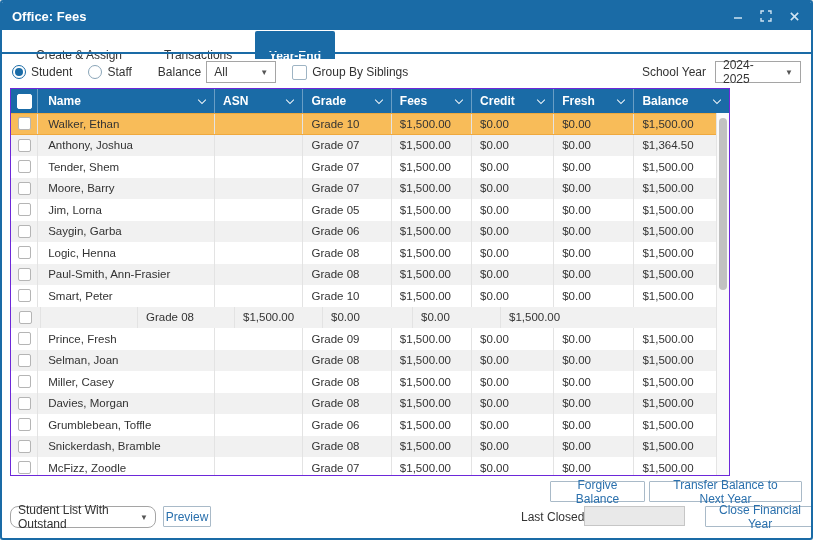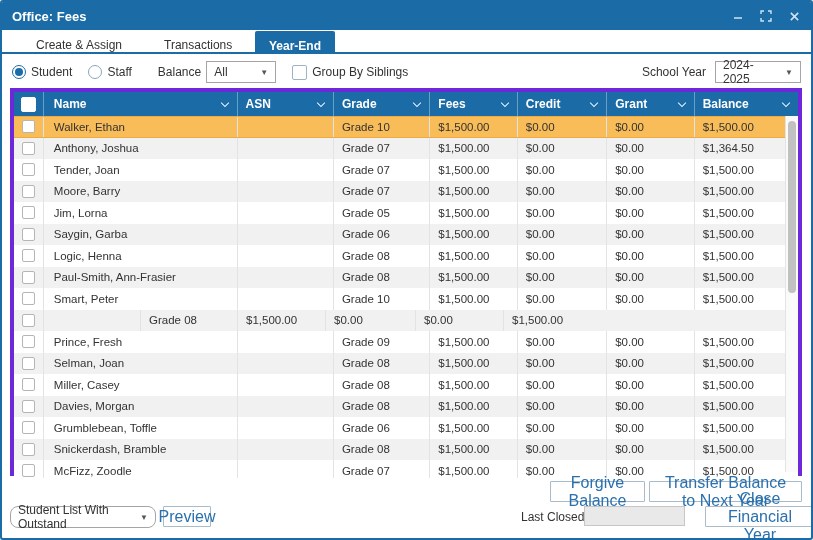--- a/index.html
+++ b/index.html
@@ -14,40 +14,40 @@
     display:flex; align-items:center; padding:0 10px; color:#fff;
   }
   .titlebar .title { font-size:13px; font-weight:bold; flex:1; }
   .winctl { display:flex; align-items:center; gap:14px; }
   .winctl .ctl { width:14px; height:14px; display:flex; align-items:center; justify-content:center; cursor:pointer; }
   
   .tabbar { position:absolute; left:0; top:28px; right:0; height:24px; background:#fff; }
   .tabbar .underline { position:absolute; left:0; right:0; bottom:0; height:2px; background:#1A6BA6; }
   .tab {
     position:absolute; top:1px; height:21px; line-height:21px; font-size:12px; color:#333;
-    text-align:center; cursor:pointer; padding:4px 14px;
+    text-align:center; cursor:pointer; padding:14px 14px;
   }
   .tab.active { background:#1A6BA6; color:#fff; font-weight:bold; height:23px; line-height:23px; top:1px; border-radius:2px 2px 0 0; }
   .tab1 { left:20px; }
   .tab2 { left:148px; }
   .tab3 { left:253px; }
   
   .filterbar { position:absolute; left:0; top:52px; right:0; height:36px; display:flex; align-items:center; padding:0 10px; font-size:12px; color:#333; }
   .radio { width:14px; height:14px; border-radius:50%; border:1px solid #8aa5b8; background:#fff; display:inline-block; position:relative; vertical-align:middle; }
   .radio.on { border-color:#1A6BA6; }
   .radio.on::after { content:""; position:absolute; left:2px; top:2px; width:8px; height:8px; border-radius:50%; background:#1A6BA6; }
   .rlabel { margin:0 0 0 5px; }
   .combo {
     height:22px; background:#fff; border:1px solid #a5a5a5; display:flex; align-items:center;
     justify-content:space-between; padding:0 7px; font-size:12px; color:#333; cursor:pointer;
   }
   .combo .arrow { font-size:8px; color:#555; margin-left:6px; }
   .checkbox { width:15px; height:15px; border:1px solid #9eb4c4; background:#fff; display:inline-block; border-radius:2px; }
   
-  .grid { position:absolute; left:8px; top:86px; width:792px; height:388px; border:4px solid #6d28d9; background:#fff; }
+  .grid { position:absolute; left:8px; top:86px; width:720px; height:388px; border:1px solid #6d28d9; background:#fff; }
   .thead { display:flex; height:24px; background:#1A6BA6; color:#fff; }
   .hcell {
     position:relative; display:flex; align-items:center; font-size:12px; font-weight:bold;
     border-right:1px solid rgba(255,255,255,0.35); padding-left:8px; cursor:pointer;
   }
   .hcell .chev {
     position:absolute; right:9px; top:8px; width:6px; height:6px;
     border-right:1.6px solid rgba(255,255,255,0.92); border-bottom:1.6px solid rgba(255,255,255,0.92);
     transform:rotate(45deg);
   }
@@ -68,21 +68,21 @@
   .c-fees { width:88px; }
   .c-credit { width:90px; }
   .c-grant { width:88px; }
   .c-balance { width:104px; }
   .cb { width:13px; height:13px; background:#fff; border:1px solid #b5b5b5; border-radius:2px; }
   .vscroll { position:absolute; right:0; top:24px; bottom:0; width:13px; background:#fafafa; border-left:1px solid #e4e4e4; }
   .vthumb { position:absolute; left:2px; top:5px; width:8px; height:172px; background:#c1c1c1; border-radius:4px; }
   
   .btn {
     position:absolute; height:21px; background:#fff; border:1px solid #a9bac8; color:#2a70ad;
-    font-size:16px; font-family:"Liberation Sans", sans-serif; display:flex; align-items:center;
+    font-size:12px; font-family:"Liberation Sans", sans-serif; display:flex; align-items:center;
     justify-content:center; padding:0 10px; cursor:pointer; border-radius:1px;
   }
   .lbl { position:absolute; font-size:12px; color:#333; }
   .input-disabled { position:absolute; height:20px; background:#e9e9e9; border:1px solid #c6c6c6; }
 </style>
 </head>
 <body>
 
 <div class="window">
 
@@ -156,21 +156,21 @@
         </div>
       <div class="hcell c-fees">
           <span>Fees</span>
           <span class="chev"></span>
         </div>
       <div class="hcell c-credit">
           <span>Credit</span>
           <span class="chev"></span>
         </div>
       <div class="hcell c-grant">
-          <span>Grant</span>
+          <span>Fresh</span>
           <span class="chev"></span>
         </div>
       <div class="hcell c-balance" style="border-right:none;">
           <span>Balance</span>
           <span class="chev"></span>
         </div>
     </div>
     <div class="tbody">
         <div class="trow selected">
     <div class="cell c-check">
@@ -193,21 +193,21 @@
     <div class="cell c-grade">Grade 07</div>
     <div class="cell c-fees">$1,500.00</div>
     <div class="cell c-credit">$0.00</div>
     <div class="cell c-grant">$0.00</div>
     <div class="cell c-balance" style="border-right:none;">$1,364.50</div>
   </div>
         <div class="trow">
     <div class="cell c-check">
             <span class="cb"></span>
           </div>
-    <div class="cell c-name">Tender, Joan</div>
+    <div class="cell c-name">Tender, Shem</div>
     <div class="cell c-asn"></div>
     <div class="cell c-grade">Grade 07</div>
     <div class="cell c-fees">$1,500.00</div>
     <div class="cell c-credit">$0.00</div>
     <div class="cell c-grant">$0.00</div>
     <div class="cell c-balance" style="border-right:none;">$1,500.00</div>
   </div>
         <div class="trow">
     <div class="cell c-check">
             <span class="cb"></span>

